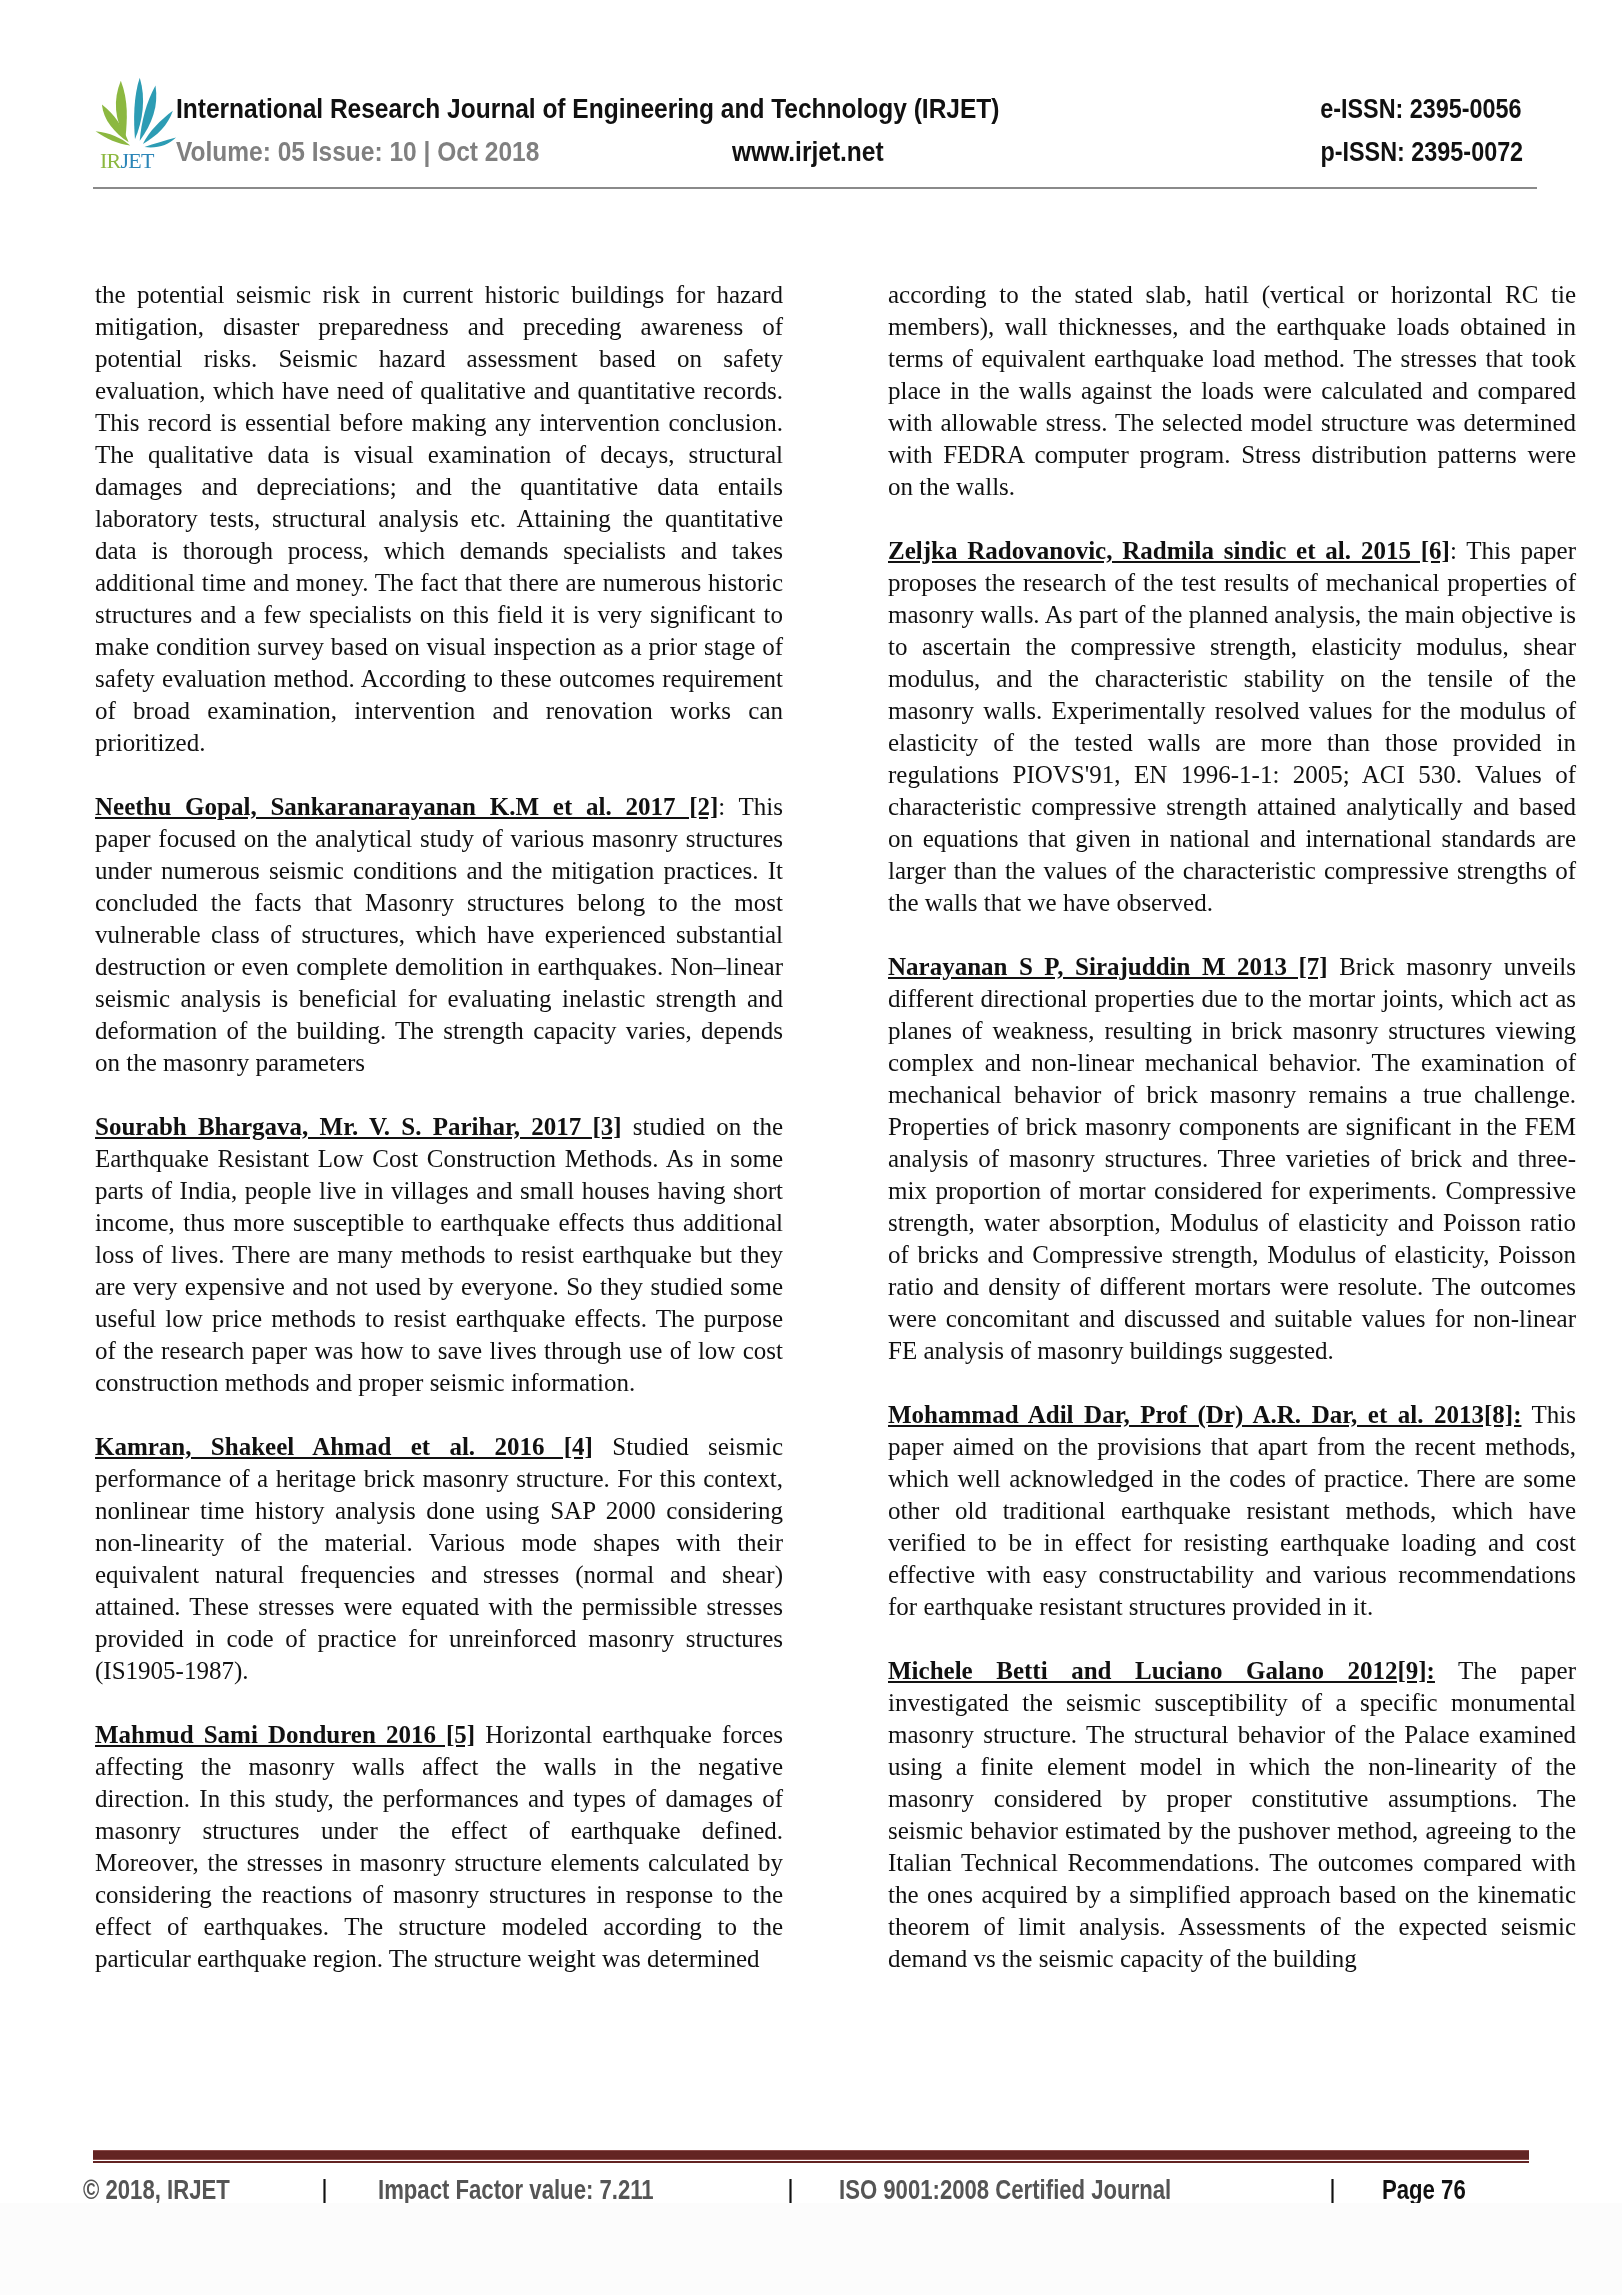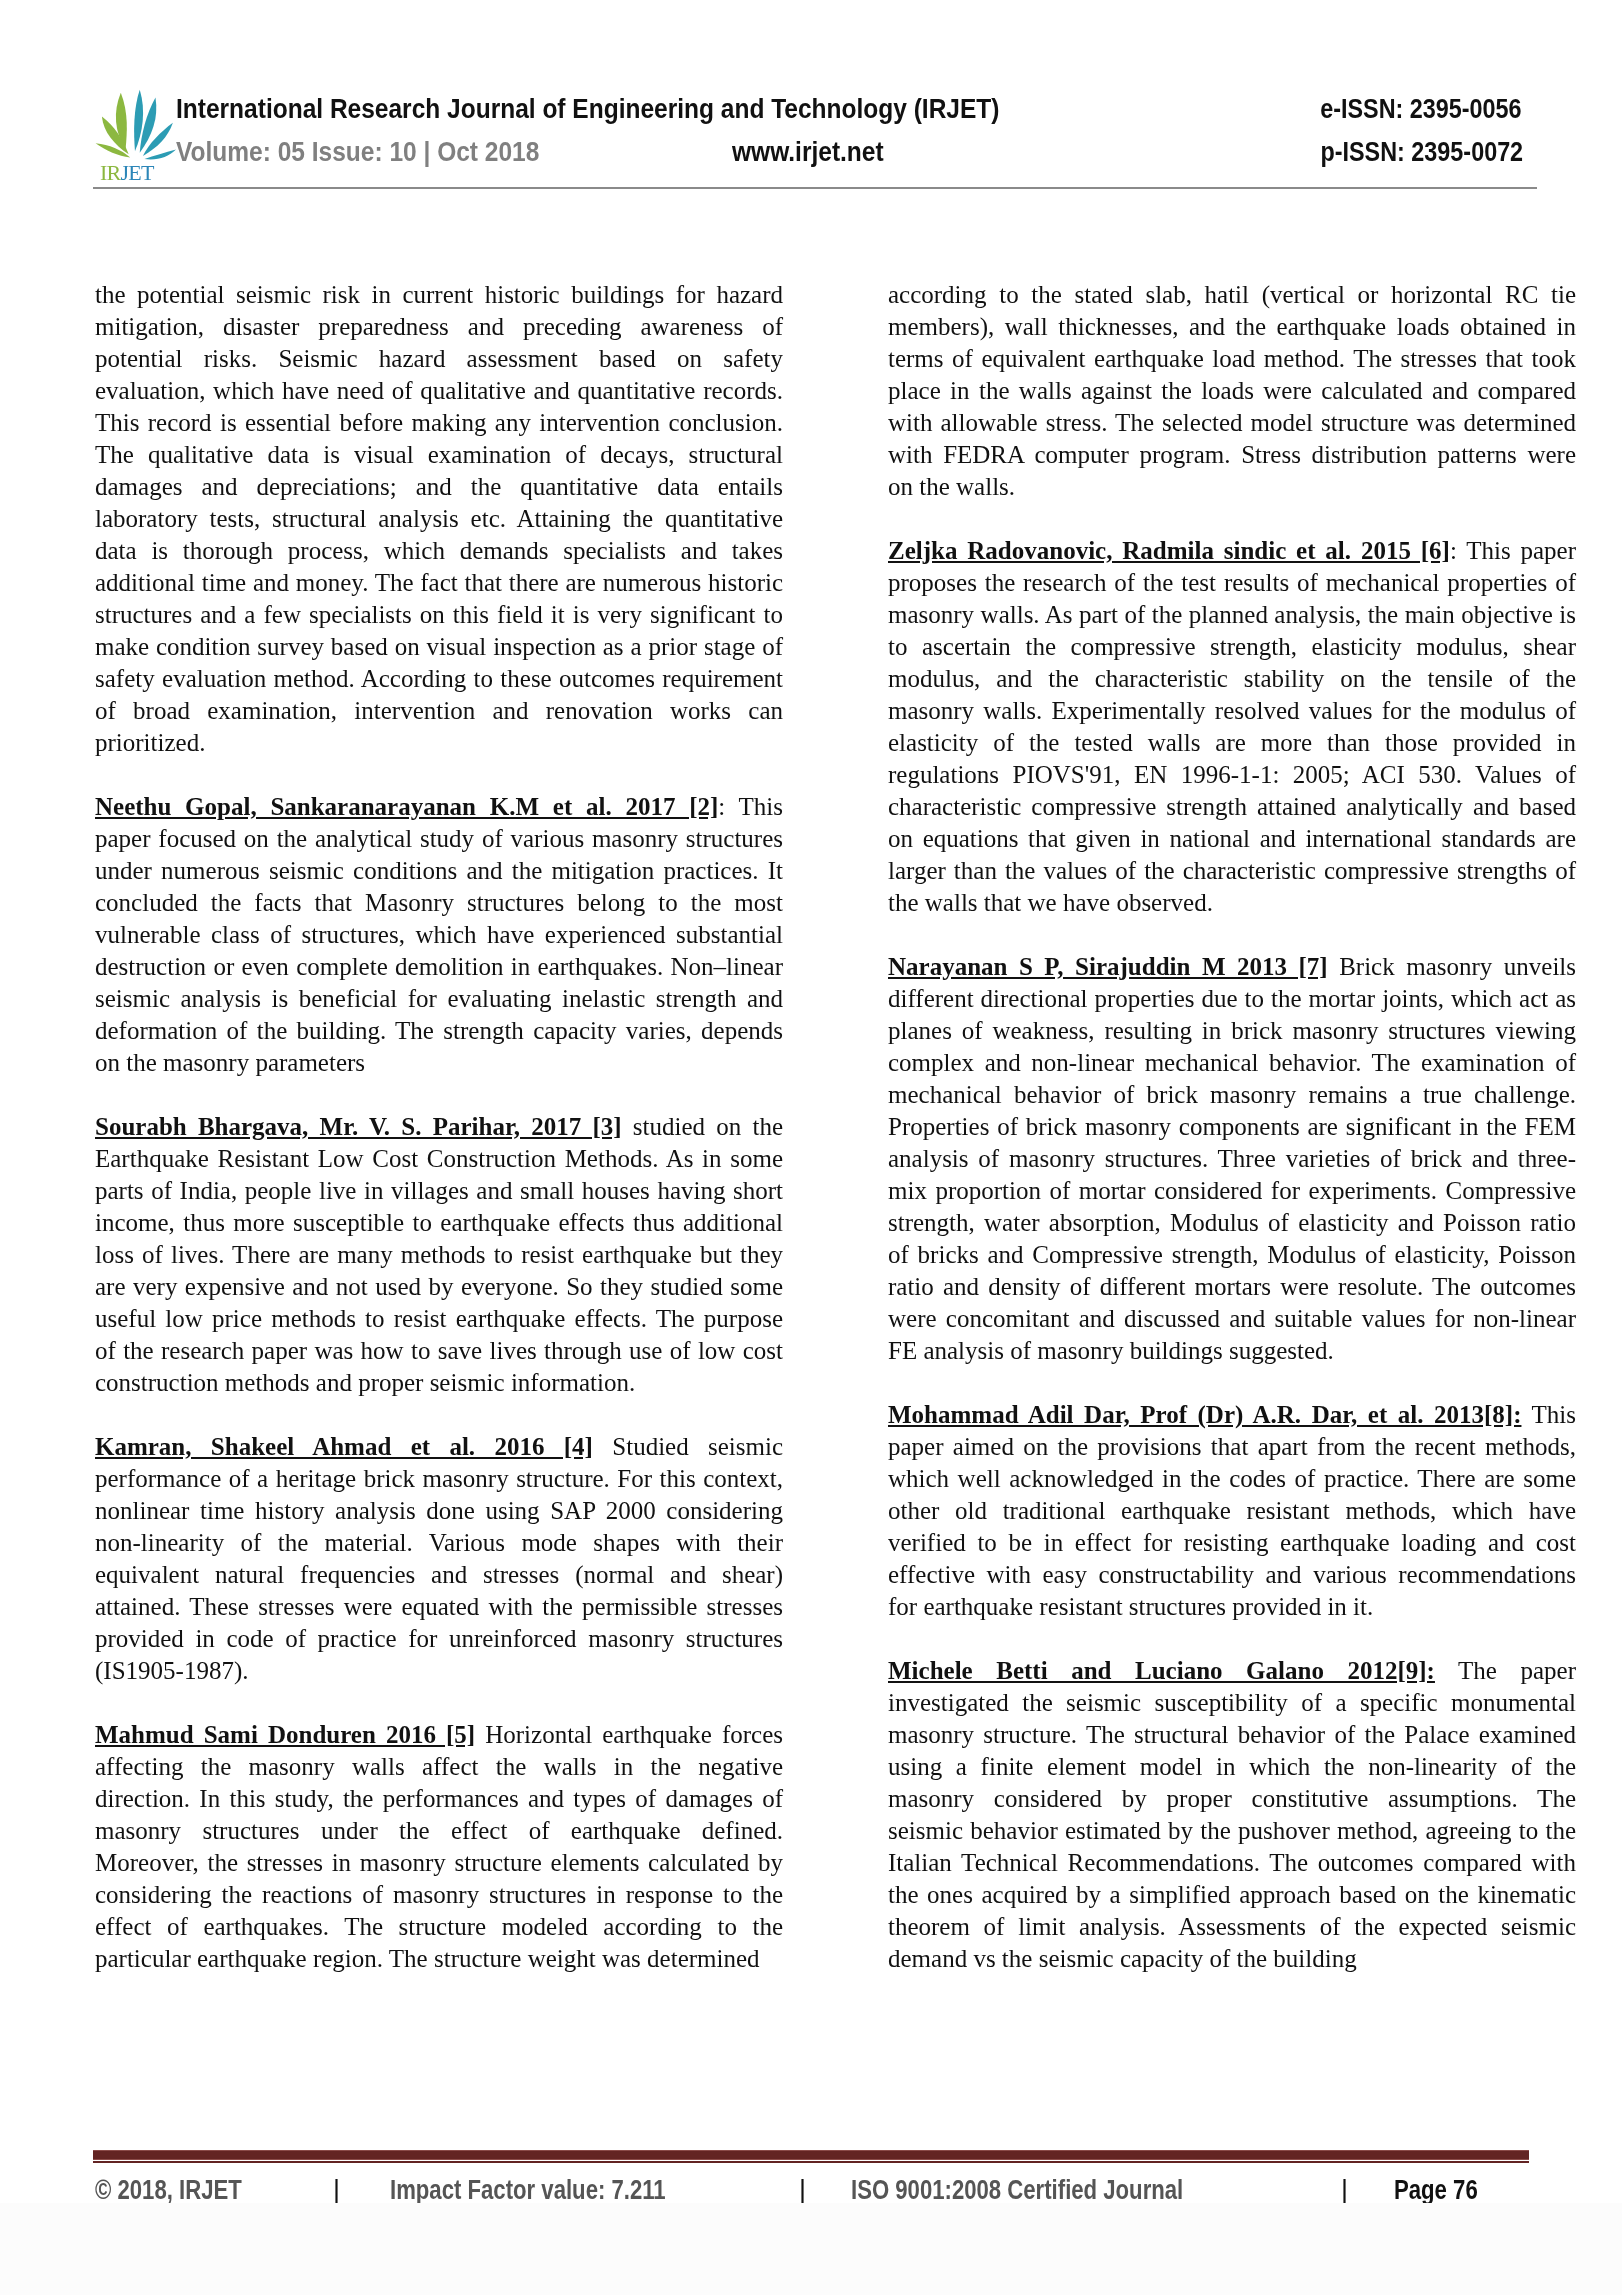--- a/index.html
+++ b/index.html
@@ -19,21 +19,21 @@
   .header {
     position: absolute;
     left: 89px;
     top: 76px;
     width: 1450px;
     height: 107px;
   }
   .logo {
     position: absolute;
     left: 4.8px;
-    top: 12px;
+    top: 0;
     width: 82px;
     height: 103px;
   }
   .logo svg { display: block; }
   .logo-text {
     position: absolute;
     left: 6.3px;
     top: 74px;
     font-family: "Liberation Serif", serif;
     font-size: 22px;
@@ -150,21 +150,21 @@
   .footer-band-thin {
     position: absolute;
     left: 93px;
     top: 2161px;
     width: 1436px;
     height: 2.4px;
     background: #632423;
   }
   .footer {
     position: absolute;
-    left: 95px;
+    left: 83px;
     top: 2175px;
     width: 1442px;
     height: 40px;
     font-family: "Liberation Sans", sans-serif;
     font-weight: bold;
     font-size: 27px;
     color: #555;
     white-space: nowrap;
   }
   .footer span {

